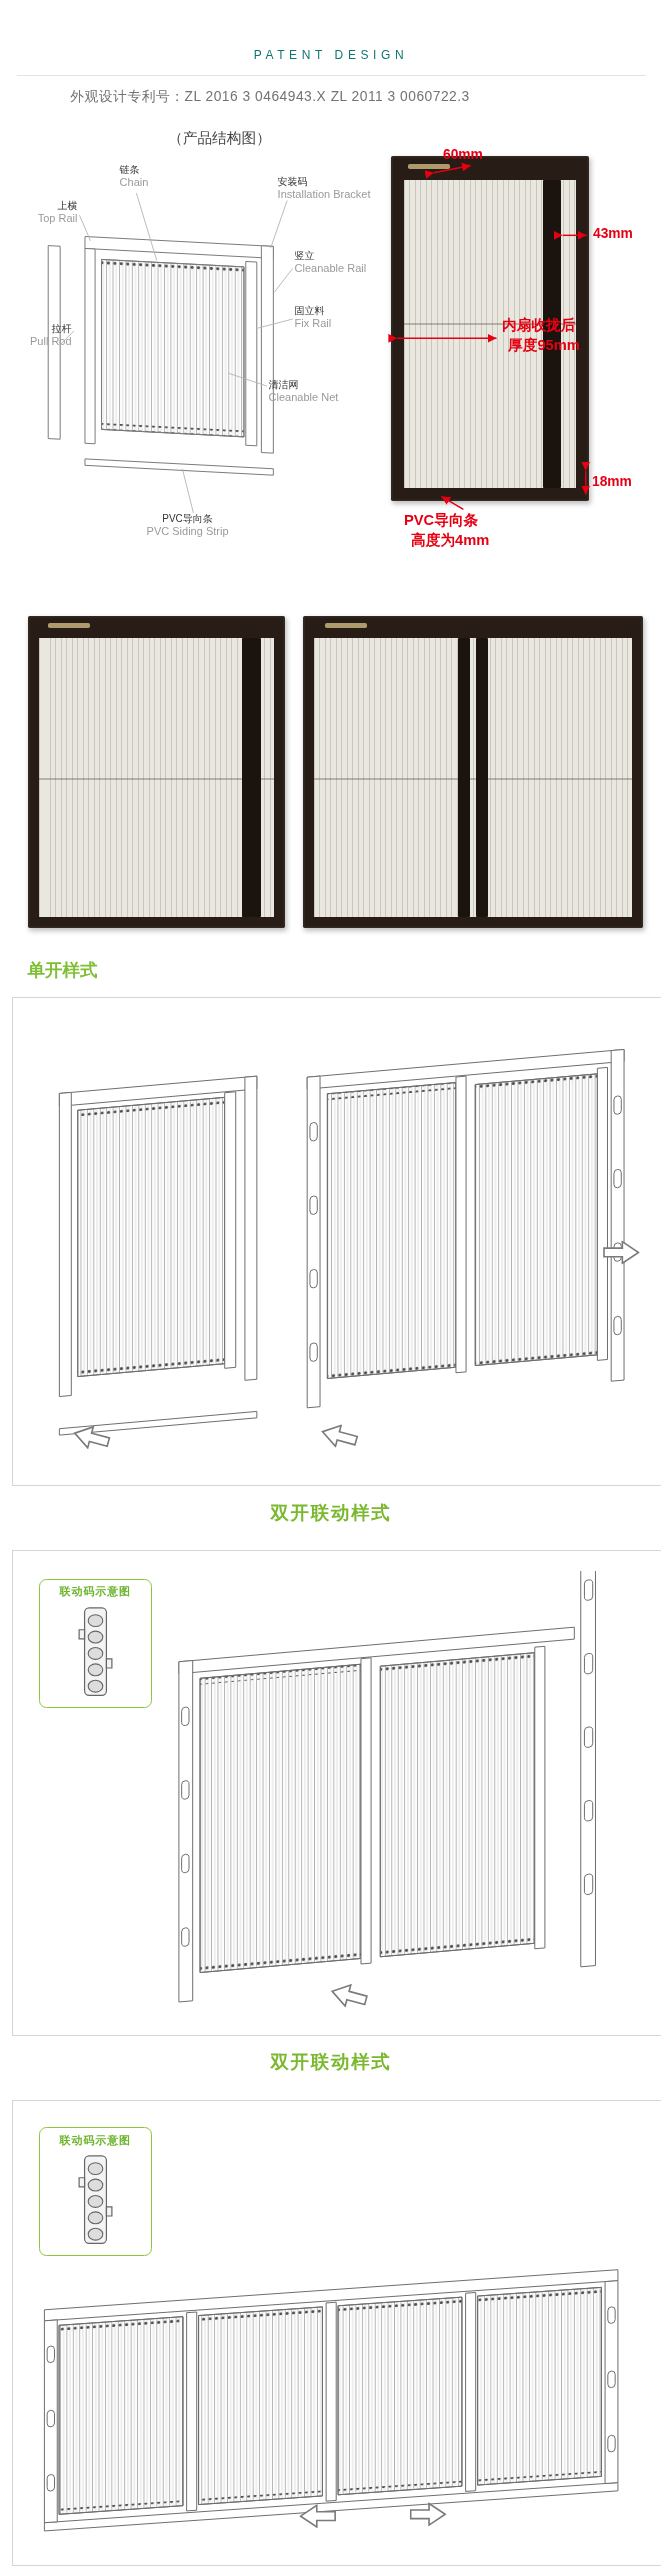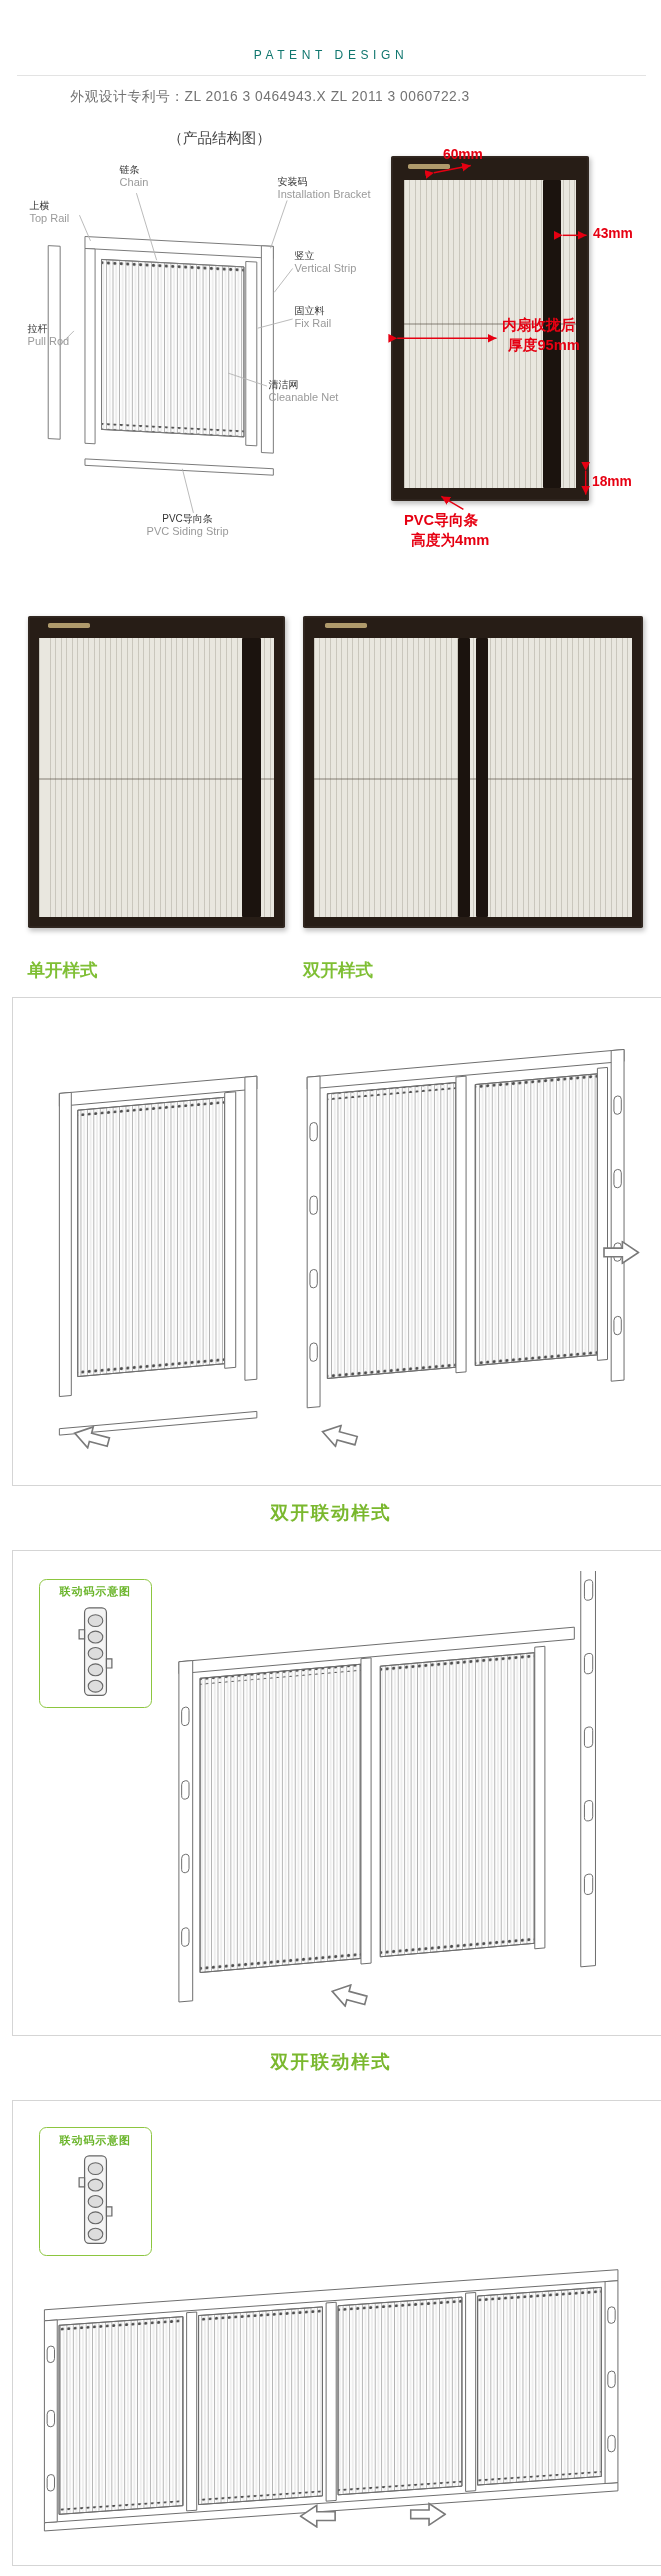--- a/index.html
+++ b/index.html
@@ -11,21 +11,21 @@
   .page-title{width:662px;text-align:center;top:14.7px;font-size:22px;font-weight:bold;
               letter-spacing:2.8px;color:#82bd2e;}
   .page-subtitle{width:662px;text-align:center;top:48px;font-size:12px;letter-spacing:4.6px;color:#0f766e;}
   .hr{left:16.5px;width:629px;top:75px;height:0;border-top:0.9px solid #e3e3e3;}
   .patent-no{width:540px;text-align:center;top:88px;font-size:13.8px;color:#737373;letter-spacing:0.5px;}
   .section-label{left:168px;top:129px;font-size:14.7px;color:#444;}
 
   
   .callout{position:absolute;font-size:10px;color:#333;line-height:1.2;white-space:nowrap;}
   .callout .en{font-size:11px;color:#9a9a9a;}
-  .callout.r{}
+  .callout.r{text-align:right;}
 
   
   .red{position:absolute;color:#e60012;font-weight:bold;white-space:nowrap;}
   .red.s{font-size:13.8px;}
   .red.m{font-size:14.7px;}
 
   
   .photo{position:absolute;}
   .photo .frame{position:absolute;inset:0;background:#271d16;border-radius:1.8px;
                 box-shadow:inset 0 0 0 1.8px rgba(255,255,255,0.05), 1.8px 2.8px 5.5px rgba(0,0,0,0.25);}
@@ -115,21 +115,21 @@
       <div class="callout r" style="left:1.8px;top:53px;width:48px;">
         <div class="cn">上横</div>
         <div class="en">Top Rail</div>
       </div>
       <div class="callout" style="left:250px;top:29px;">
         <div class="cn">安装码</div>
         <div class="en">Installation Bracket</div>
       </div>
       <div class="callout" style="left:267px;top:103px;">
         <div class="cn">竖立</div>
-        <div class="en">Vertical Strip</div>
+        <div class="en">Cleanable Rail</div>
       </div>
       <div class="callout r" style="left:0px;top:176px;width:44px;">
         <div class="cn">拉杆</div>
         <div class="en">Pull Rod</div>
       </div>
       <div class="callout" style="left:267px;top:158px;">
         <div class="cn">固立料</div>
         <div class="en">Fix Rail</div>
       </div>
       <div class="callout" style="left:241px;top:232px;">
@@ -179,21 +179,20 @@
   <div class="photo" style="left:303px;top:616px;width:340px;height:312px;">
     <div class="frame"></div>
     <div class="logo-mark" style="top:7.4px;left:22px;"></div>
     <div class="mesh" style="left:11px;right:11px;top:22px;bottom:11px;"></div>
     <div class="seam" style="top:162px;left:11px;right:11px;"></div>
     <div class="bar" style="left:155px;top:22px;bottom:11px;width:12px;"></div>
     <div class="bar" style="left:173px;top:22px;bottom:11px;width:12px;"></div>
   </div>
 
   <div class="style-label" style="left:27.6px;top:958px;width:257px;">单开样式</div>
-  <div class="style-label" style="left:303px;top:958px;width:340px;">双开样式</div>
 
   <div class="box" style="top:997px;height:487px;">
     <svg class="lineart abs" style="left:27.6px;top:27.6px;" width="248" height="432" viewBox="0 0 270 470">
       <g transform="translate(0,20) skewY(-5)" stroke="#6e6e6e" stroke-width="1" fill="#fff">
         <rect x="20" y="55" width="215" height="14"></rect>
         <rect x="20" y="55" width="13" height="330"></rect>
         <rect x="222" y="55" width="13" height="330"></rect>
         <rect x="40" y="75" width="160" height="290" fill="url(#pleat)"></rect>
         <rect x="40" y="75" width="160" height="7" fill="url(#dots)" stroke="none"></rect>
         <rect x="40" y="358" width="160" height="7" fill="url(#dots)" stroke="none"></rect>

